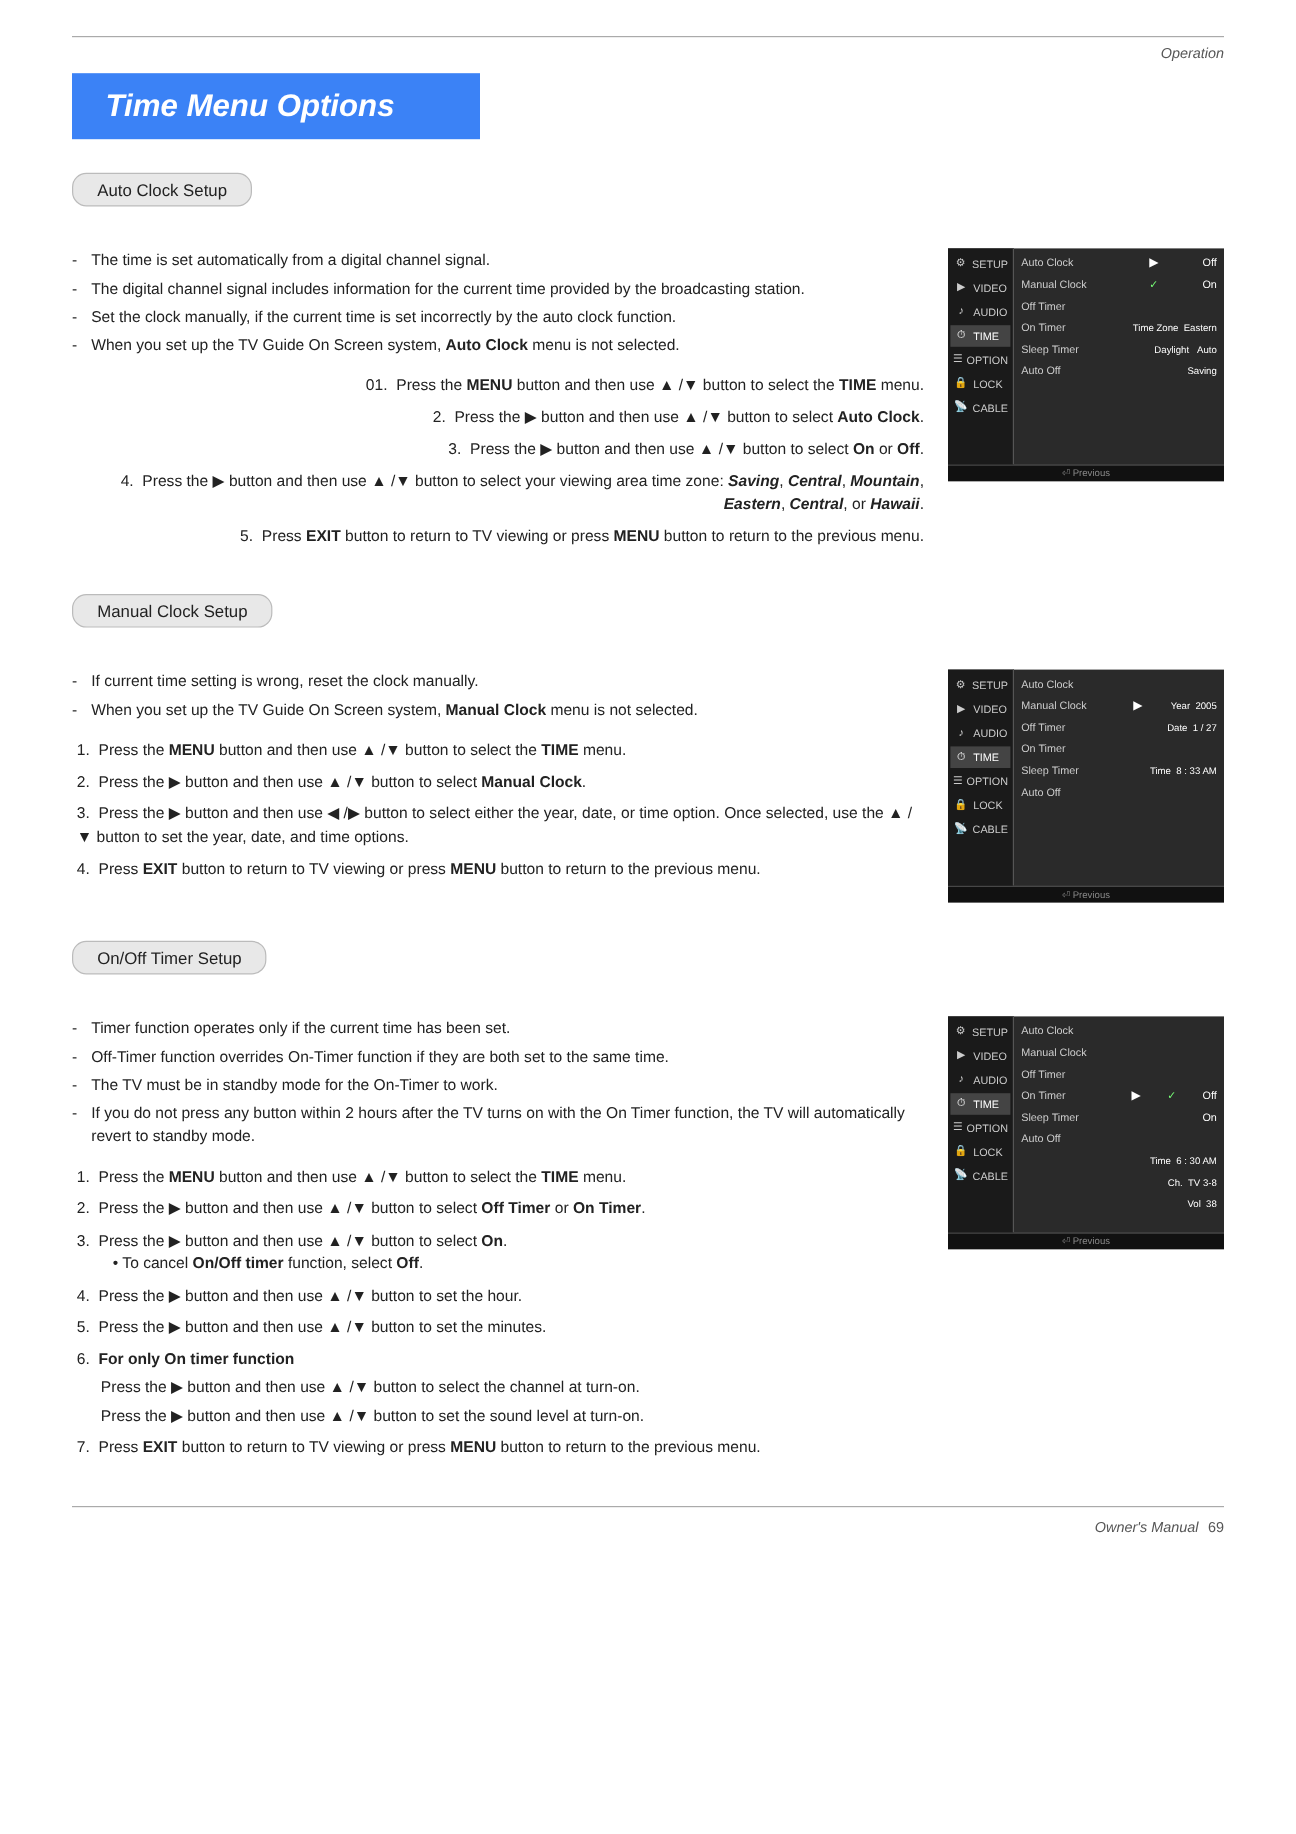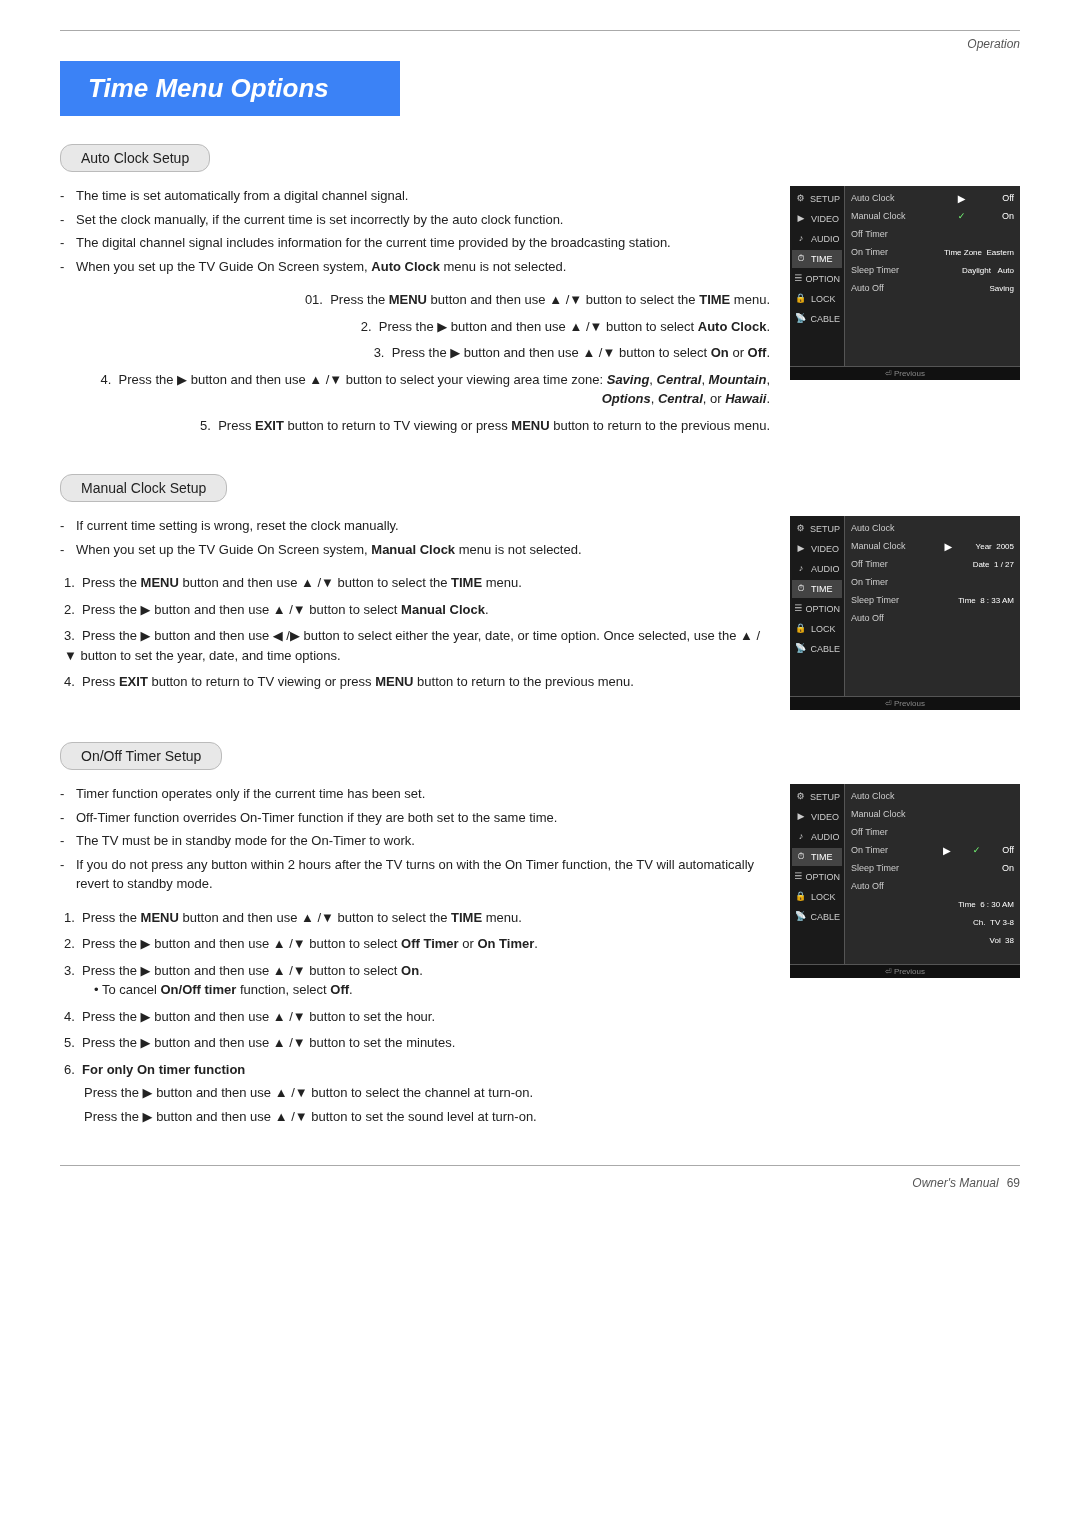--- a/index.html
+++ b/index.html
@@ -46,20 +46,21 @@
       font-weight: normal;
       margin-bottom: 14px;
     }
     .section-block {
       margin-bottom: 32px;
     }
     .section-content {
       display: flex;
       gap: 20px;
       align-items: flex-start;
+      margin-top: 21px;
     }
     .text-content {
       flex: 1;
     }
     .bullet-list {
       list-style: none;
       margin-bottom: 14px;
       padding: 0;
     }
     .bullet-list li {
@@ -212,29 +213,29 @@
 
   <div class="page-title-bar">Time Menu Options</div>
 
   
   <div class="section-block">
     <div class="section-header">Auto Clock Setup</div>
     <div class="section-content">
       <div class="text-content">
         <ul class="bullet-list">
           <li>The time is set automatically from a digital channel signal.</li>
+          <li>The digital channel signal includes information for the current time provided by the broadcasting station.</li>
           <li>Set the clock manually, if the current time is set incorrectly by the auto clock function.</li>
-          <li>The digital channel signal includes information for the current time provided by the broadcasting station.</li>
           <li><span>When you set up the TV Guide On Screen system, <b>Auto Clock</b> menu is not selected.</span></li>
         </ul>
         <ol class="steps-list" style="list-style:none;text-align:right;">
           <li><span class="step-num">01.</span>&nbsp;&nbsp;Press the <b>MENU</b> button and then use ▲ /▼ button to select the <b>TIME</b> menu.</li>
           <li>2.&nbsp; Press the ▶ button and then use ▲ /▼ button to select <b>Auto Clock</b>.</li>
           <li>3.&nbsp; Press the ▶ button and then use ▲ /▼ button to select <b>On</b> or <b>Off</b>.</li>
-          <li>4.&nbsp; Press the ▶ button and then use ▲ /▼ button to select your viewing area time zone: <b><i>Saving</i></b>, <b><i>Central</i></b>, <b><i>Mountain</i></b>, <b><i>Options</i></b>, <b><i>Central</i></b>, or <b><i>Hawaii</i></b>.</li>
+          <li>4.&nbsp; Press the ▶ button and then use ▲ /▼ button to select your viewing area time zone: <b><i>Saving</i></b>, <b><i>Central</i></b>, <b><i>Mountain</i></b>, <b><i>Eastern</i></b>, <b><i>Central</i></b>, or <b><i>Hawaii</i></b>.</li>
           <li>5.&nbsp; Press <b>EXIT</b> button to return to TV viewing or press <b>MENU</b> button to return to the previous menu.</li>
         </ol>
       </div>
 
       <div class="tv-screen">
         <div class="tv-screen-inner">
           <div class="tv-sidebar">
             <div class="tv-sidebar-item">
                 <span class="tv-icon">⚙</span>
                 <span>SETUP</span>
@@ -394,20 +395,21 @@
             <div class="sub-bullet">To cancel <b>On/Off timer</b> function, select <b>Off</b>.</div>
           </li>
           <li>4.&nbsp; Press the ▶ button and then use ▲ /▼ button to set the hour.</li>
           <li>5.&nbsp; Press the ▶ button and then use ▲ /▼ button to set the minutes.</li>
           <li>6.&nbsp; <b>For only On timer function</b>
             <div style="padding-left:20px; margin-top:4px;">
               <div style="margin-bottom:4px;">Press the ▶ button and then use ▲ /▼ button to select the channel at turn-on.</div>
               <div>Press the ▶ button and then use ▲ /▼ button to set the sound level at turn-on.</div>
             </div>
           </li>
+          <li>7.&nbsp; Press <b>EXIT</b> button to return to TV viewing or press <b>MENU</b> button to return to the previous menu.</li>
         </ol>
       </div>
 
       <div class="tv-screen">
         <div class="tv-screen-inner">
           <div class="tv-sidebar">
             <div class="tv-sidebar-item">
                 <span class="tv-icon">⚙</span>
                 <span>SETUP</span>
               </div>

